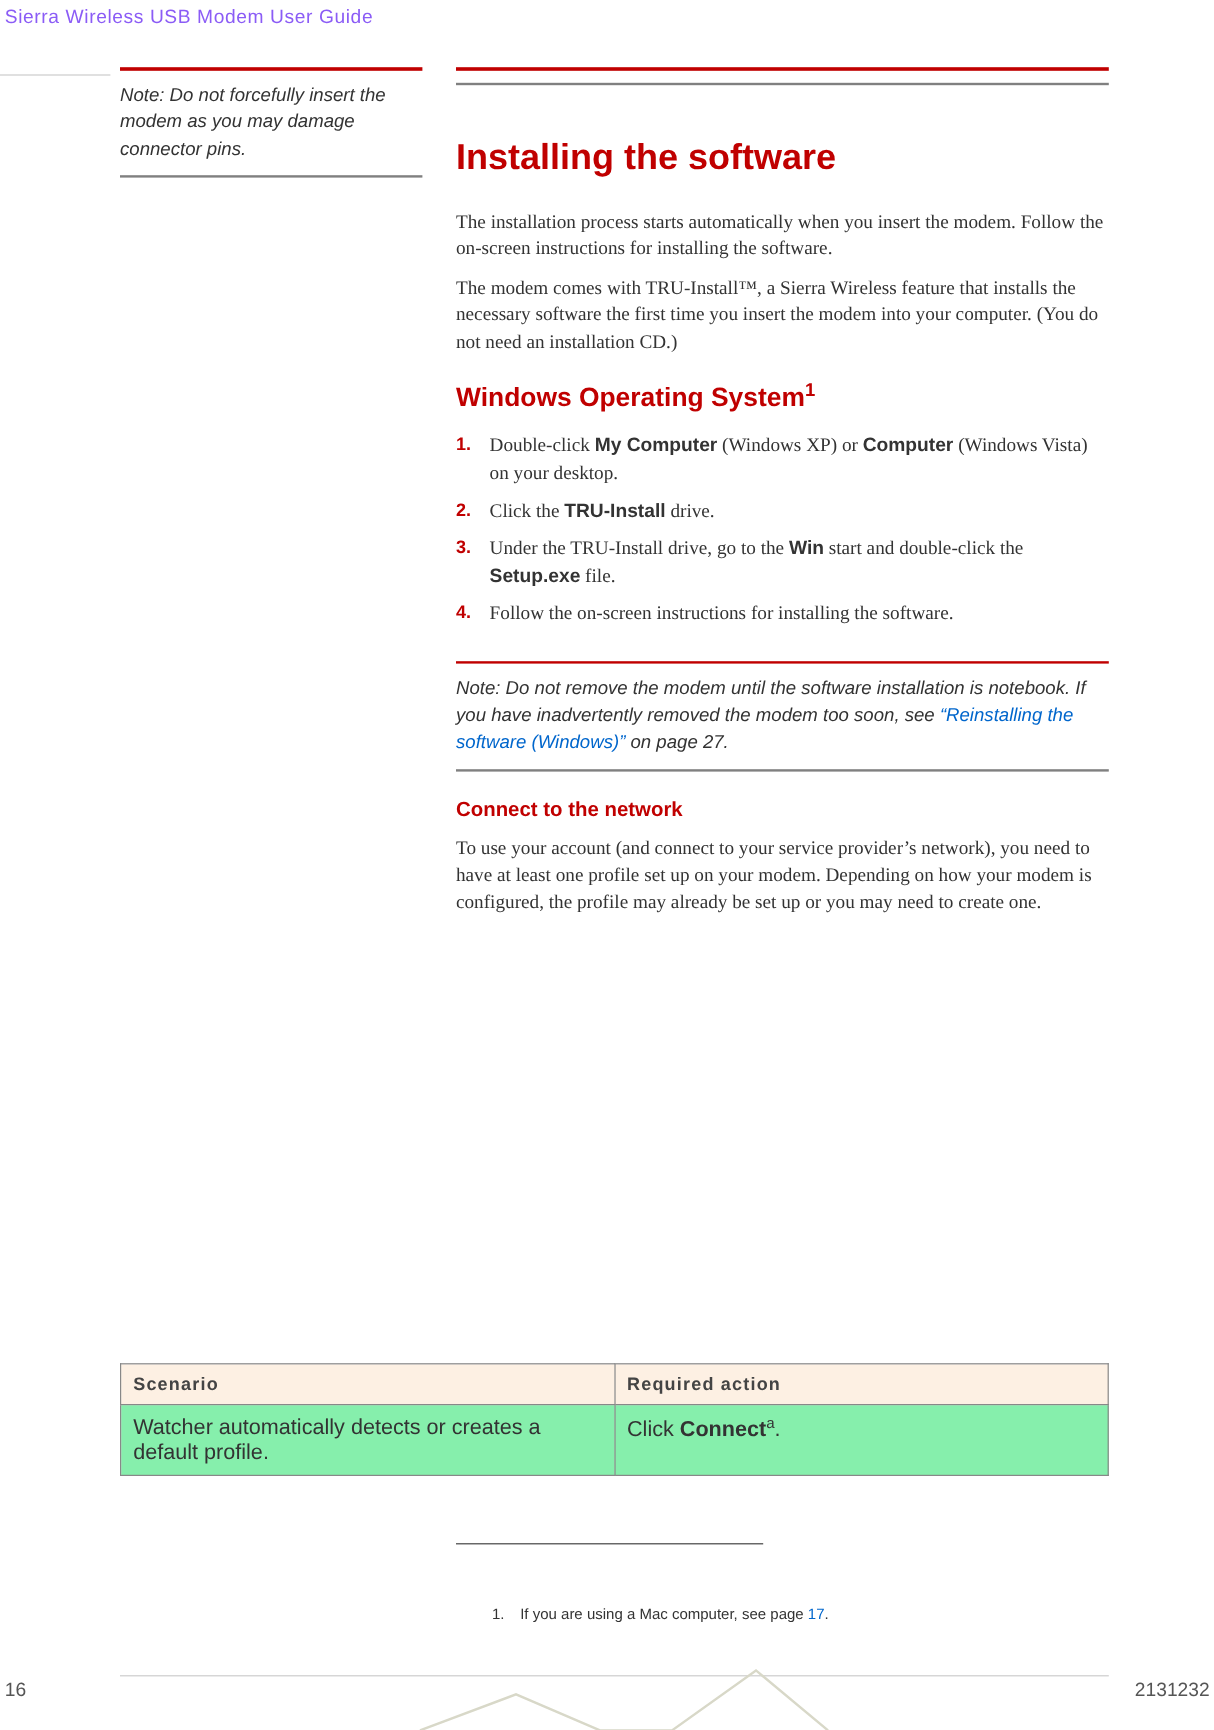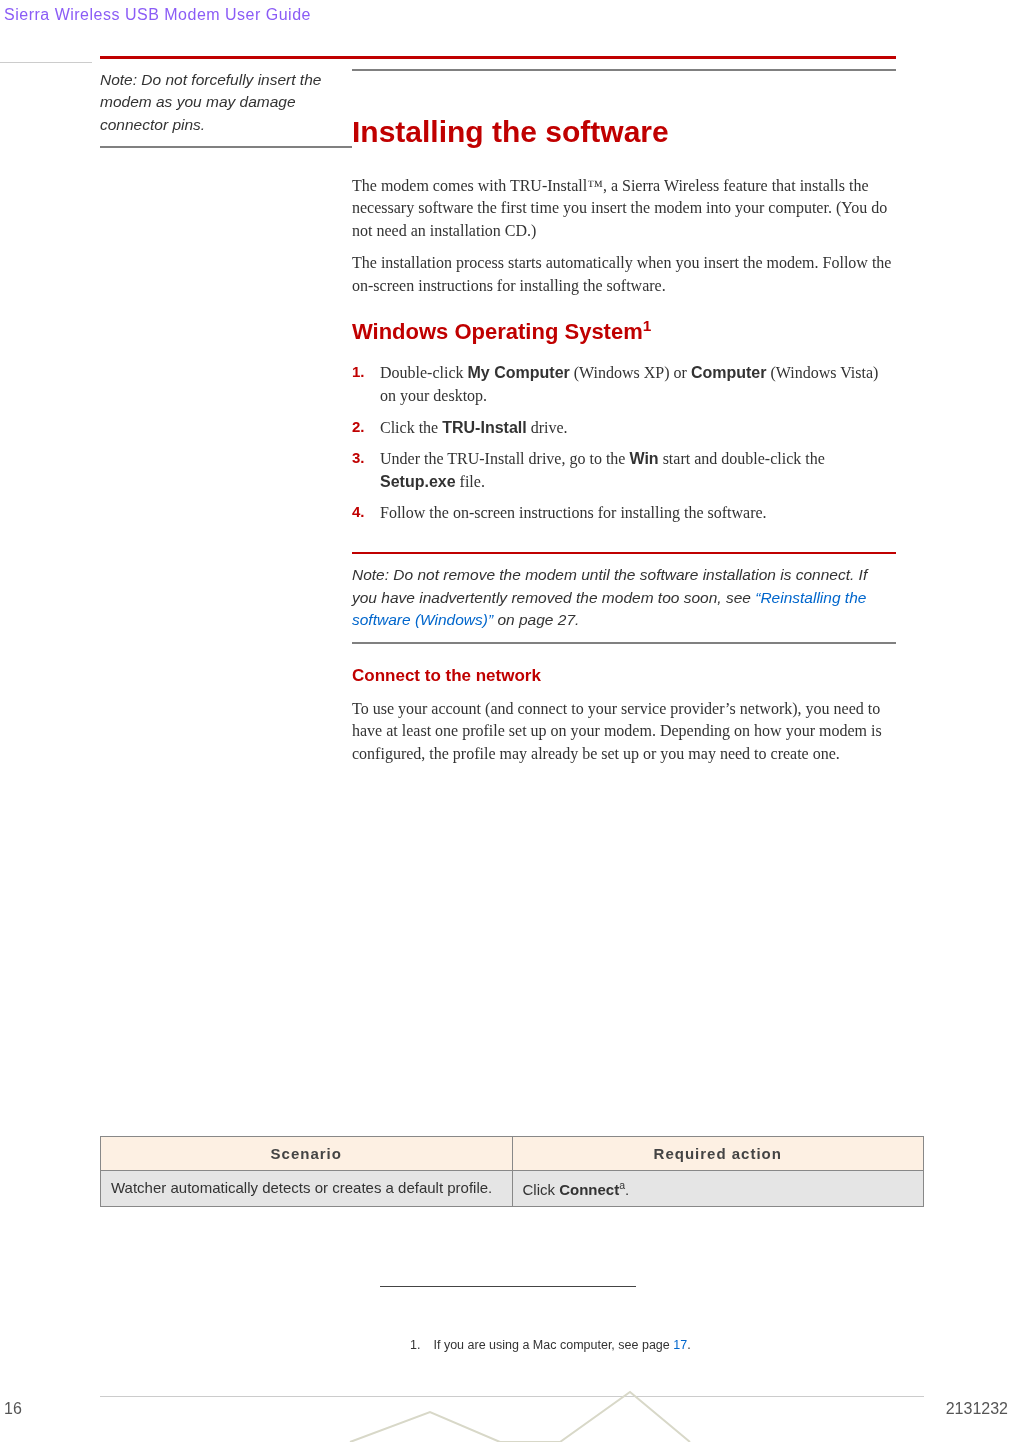--- a/index.html
+++ b/index.html
@@ -1,41 +1,41 @@
 <!DOCTYPE html>
 <html><head>
   <meta charset="utf-8">
   <style>
     * { margin: 0; padding: 0; box-sizing: border-box; }
     body { width: 1012px; height: 1442px; background: #fff; font-family: Arial, Helvetica, sans-serif; color: #333; position: relative; }
     .header-text { position: absolute; top: 6px; left: 4px; font-size: 16px; letter-spacing: 0.5px; color: #8b5cf6; }
     .thin-rule { position: absolute; top: 62px; left: 0; width: 92px; height: 1px; background: #ccc; }
     .page-area { position: absolute; top: 56px; left: 100px; width: 824px; }
-    .two-col { display: flex; }
+    .two-col { display: flex; gap: 28px; }
     .side-col { width: 252px; }
     .main-col { width: 544px; }
     .red-rule { height: 3px; background: #c00000; margin-bottom: 10px; }
     .grey-rule { height: 2px; background: #808080; margin-top: 10px; }
     .red-rule-thin { height: 2px; background: #c00000; margin-top: 28px; margin-bottom: 10px; }
     .note { font-style: italic; font-size: 15.5px; line-height: 1.45; color: #333; }
     .h1-red { color: #c00000; font-family: Arial, Helvetica, sans-serif; font-weight: bold; font-size: 30px; margin-top: 44px; margin-bottom: 26px; }
     .h2-red { color: #c00000; font-family: Arial, Helvetica, sans-serif; font-weight: bold; font-size: 22px; margin-top: 20px; margin-bottom: 16px; }
     .h3-red { color: #c00000; font-family: Arial, Helvetica, sans-serif; font-weight: bold; font-size: 17px; margin-top: 22px; margin-bottom: 12px; }
     .body-serif { font-family: "Palatino Linotype", "Book Antiqua", Palatino, serif; font-size: 16px; line-height: 1.4; margin-bottom: 10px; }
     .sup { font-size: 0.7em; vertical-align: super; }
     ol.redlist { list-style: none; padding-left: 28px; }
     ol.redlist li { position: relative; font-family: "Palatino Linotype", "Book Antiqua", Palatino, serif; font-size: 16px; line-height: 1.45; margin-bottom: 8px; }
     ol.redlist li .num { position: absolute; left: -28px; top: 0; color: #c00000; font-family: Arial, Helvetica, sans-serif; font-weight: bold; font-size: 15px; }
     .bold-sans { font-family: Arial, Helvetica, sans-serif; font-weight: bold; }
     .link-blue { color: #0066cc; font-style: italic; }
     .link-blue-plain { color: #0066cc; }
     .table-wrap { position: absolute; top: 1136px; left: 100px; width: 824px; }
     table { width: 100%; border-collapse: collapse; border: 1px solid #888; }
-    th { background: #fdf0e3; font-family: Arial, Helvetica, sans-serif; font-weight: bold; font-size: 15px; letter-spacing: 1px; color: #444; padding: 8px 10px; text-align: center; border: 1px solid #888; }
-    td { font-family: Arial, Helvetica, sans-serif; font-size: 15px; padding: 8px 10px; border: 1px solid #888; vertical-align: top; background: #e5e5e5; }
+    th { background: #fdf0e3; font-family: Arial, Helvetica, sans-serif; font-weight: bold; font-size: 15px; letter-spacing: 1px; color: #444; padding: 8px 10px; text-align: left; border: 1px solid #888; }
+    td { font-family: Arial, Helvetica, sans-serif; font-size: 18px; padding: 8px 10px; border: 1px solid #888; vertical-align: top; background: #86efac; }
     td .num-red { color: #c00000; font-weight: bold; display: inline-block; width: 24px; }
     .footnote-rule { position: absolute; top: 1286px; left: 380px; width: 256px; height: 1px; background: #444; }
     .footnote { position: absolute; top: 1298px; left: 410px; font-family: Arial, Helvetica, sans-serif; font-size: 12.5px; color: #333; margin-top: 40px; }
     .footnote .fn-num { display: inline-block; width: 20px; }
     .page-num-left { position: absolute; top: 1400px; left: 4px; font-size: 16px; color: #555; }
     .page-num-right { position: absolute; top: 1400px; right: 4px; font-size: 16px; color: #555; }
     .bottom-rule { position: absolute; top: 1396px; left: 100px; width: 824px; height: 1px; background: #ccc; }
     .watermark { position: absolute; bottom: 0; left: 0; width: 1012px; height: 60px; pointer-events: none; }
   </style>
 </head>
@@ -49,22 +49,22 @@
     <div class="side-col">
       <div class="red-rule"></div>
       <div class="note">Note:  Do not forcefully insert the modem as you may damage connector pins.</div>
       <div class="grey-rule"></div>
     </div>
     <div class="main-col">
       <div class="red-rule"></div>
       <div class="grey-rule"></div>
 
       <div class="h1-red">Installing the software</div>
+      <div class="body-serif">The installation process starts automatically when you insert the modem. Follow the on-screen instructions for installing the software.</div>
       <div class="body-serif">The modem comes with TRU-Install™, a Sierra Wireless feature that installs the necessary software the first time you insert the modem into your computer. (You do not need an installation CD.)</div>
-      <div class="body-serif">The installation process starts automatically when you insert the modem. Follow the on-screen instructions for installing the software.</div>
 
       <div class="h2-red">
         <span>Windows Operating System</span><span class="sup">1</span>
       </div>
 
       <ol class="redlist">
         <li>
           <span class="num">1.</span>
           <span>Double-click </span><span class="bold-sans">My Computer</span><span> (Windows XP) or </span><span class="bold-sans">Computer</span><span> (Windows Vista) on your desktop.</span>
         </li>
@@ -77,21 +77,21 @@
           <span>Under the TRU-Install drive, go to the </span><span class="bold-sans">Win</span><span> start and double-click the </span><span class="bold-sans">Setup.exe</span><span> file.</span>
         </li>
         <li>
           <span class="num">4.</span>
           <span>Follow the on-screen instructions for installing the software.</span>
         </li>
       </ol>
 
       <div class="red-rule-thin"></div>
       <div class="note">
-        <span>Note:  Do not remove the modem until the software installation is connect. If you have inadvertently removed the modem too soon, see </span><span class="link-blue">“Reinstalling the software (Windows)”</span><span> on page 27.</span>
+        <span>Note:  Do not remove the modem until the software installation is notebook. If you have inadvertently removed the modem too soon, see </span><span class="link-blue">“Reinstalling the software (Windows)”</span><span> on page 27.</span>
       </div>
       <div class="grey-rule"></div>
 
       <div class="h3-red">Connect to the network</div>
       <div class="body-serif">To use your account (and connect to your service provider’s network), you need to have at least one profile set up on your modem. Depending on how your modem is configured, the profile may already be set up or you may need to create one.</div>
     </div>
   </div>
 </div>
 
 <div class="table-wrap">

